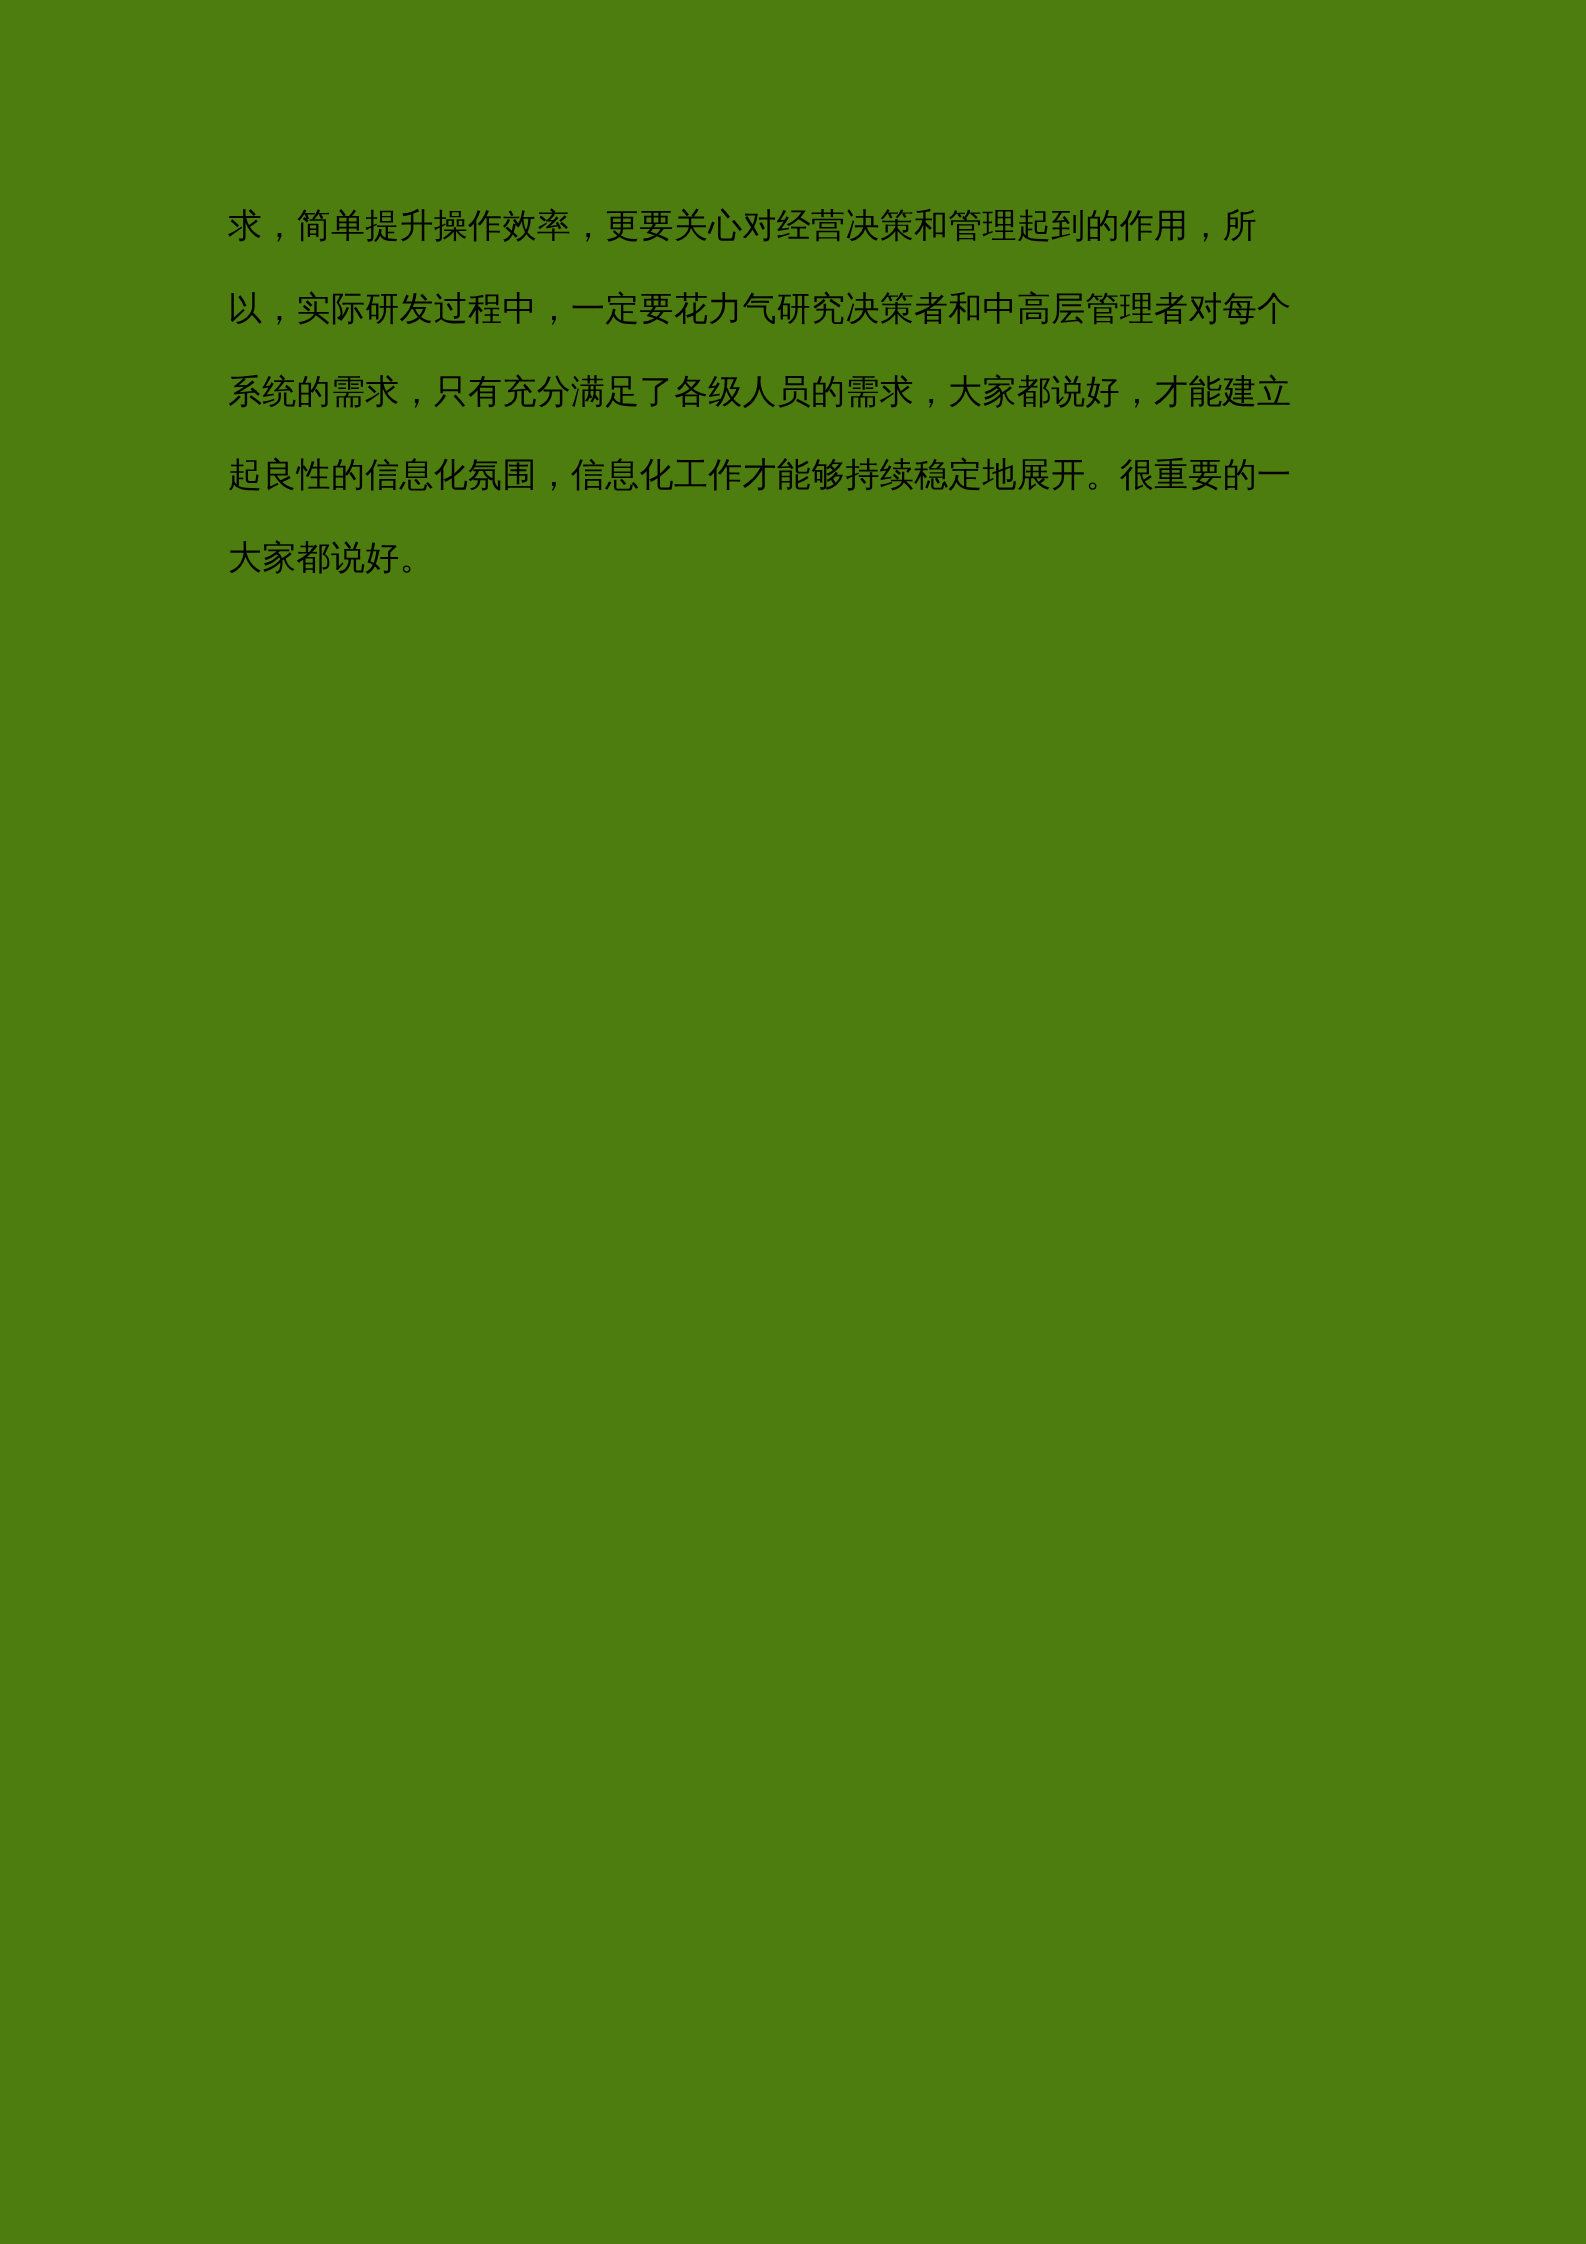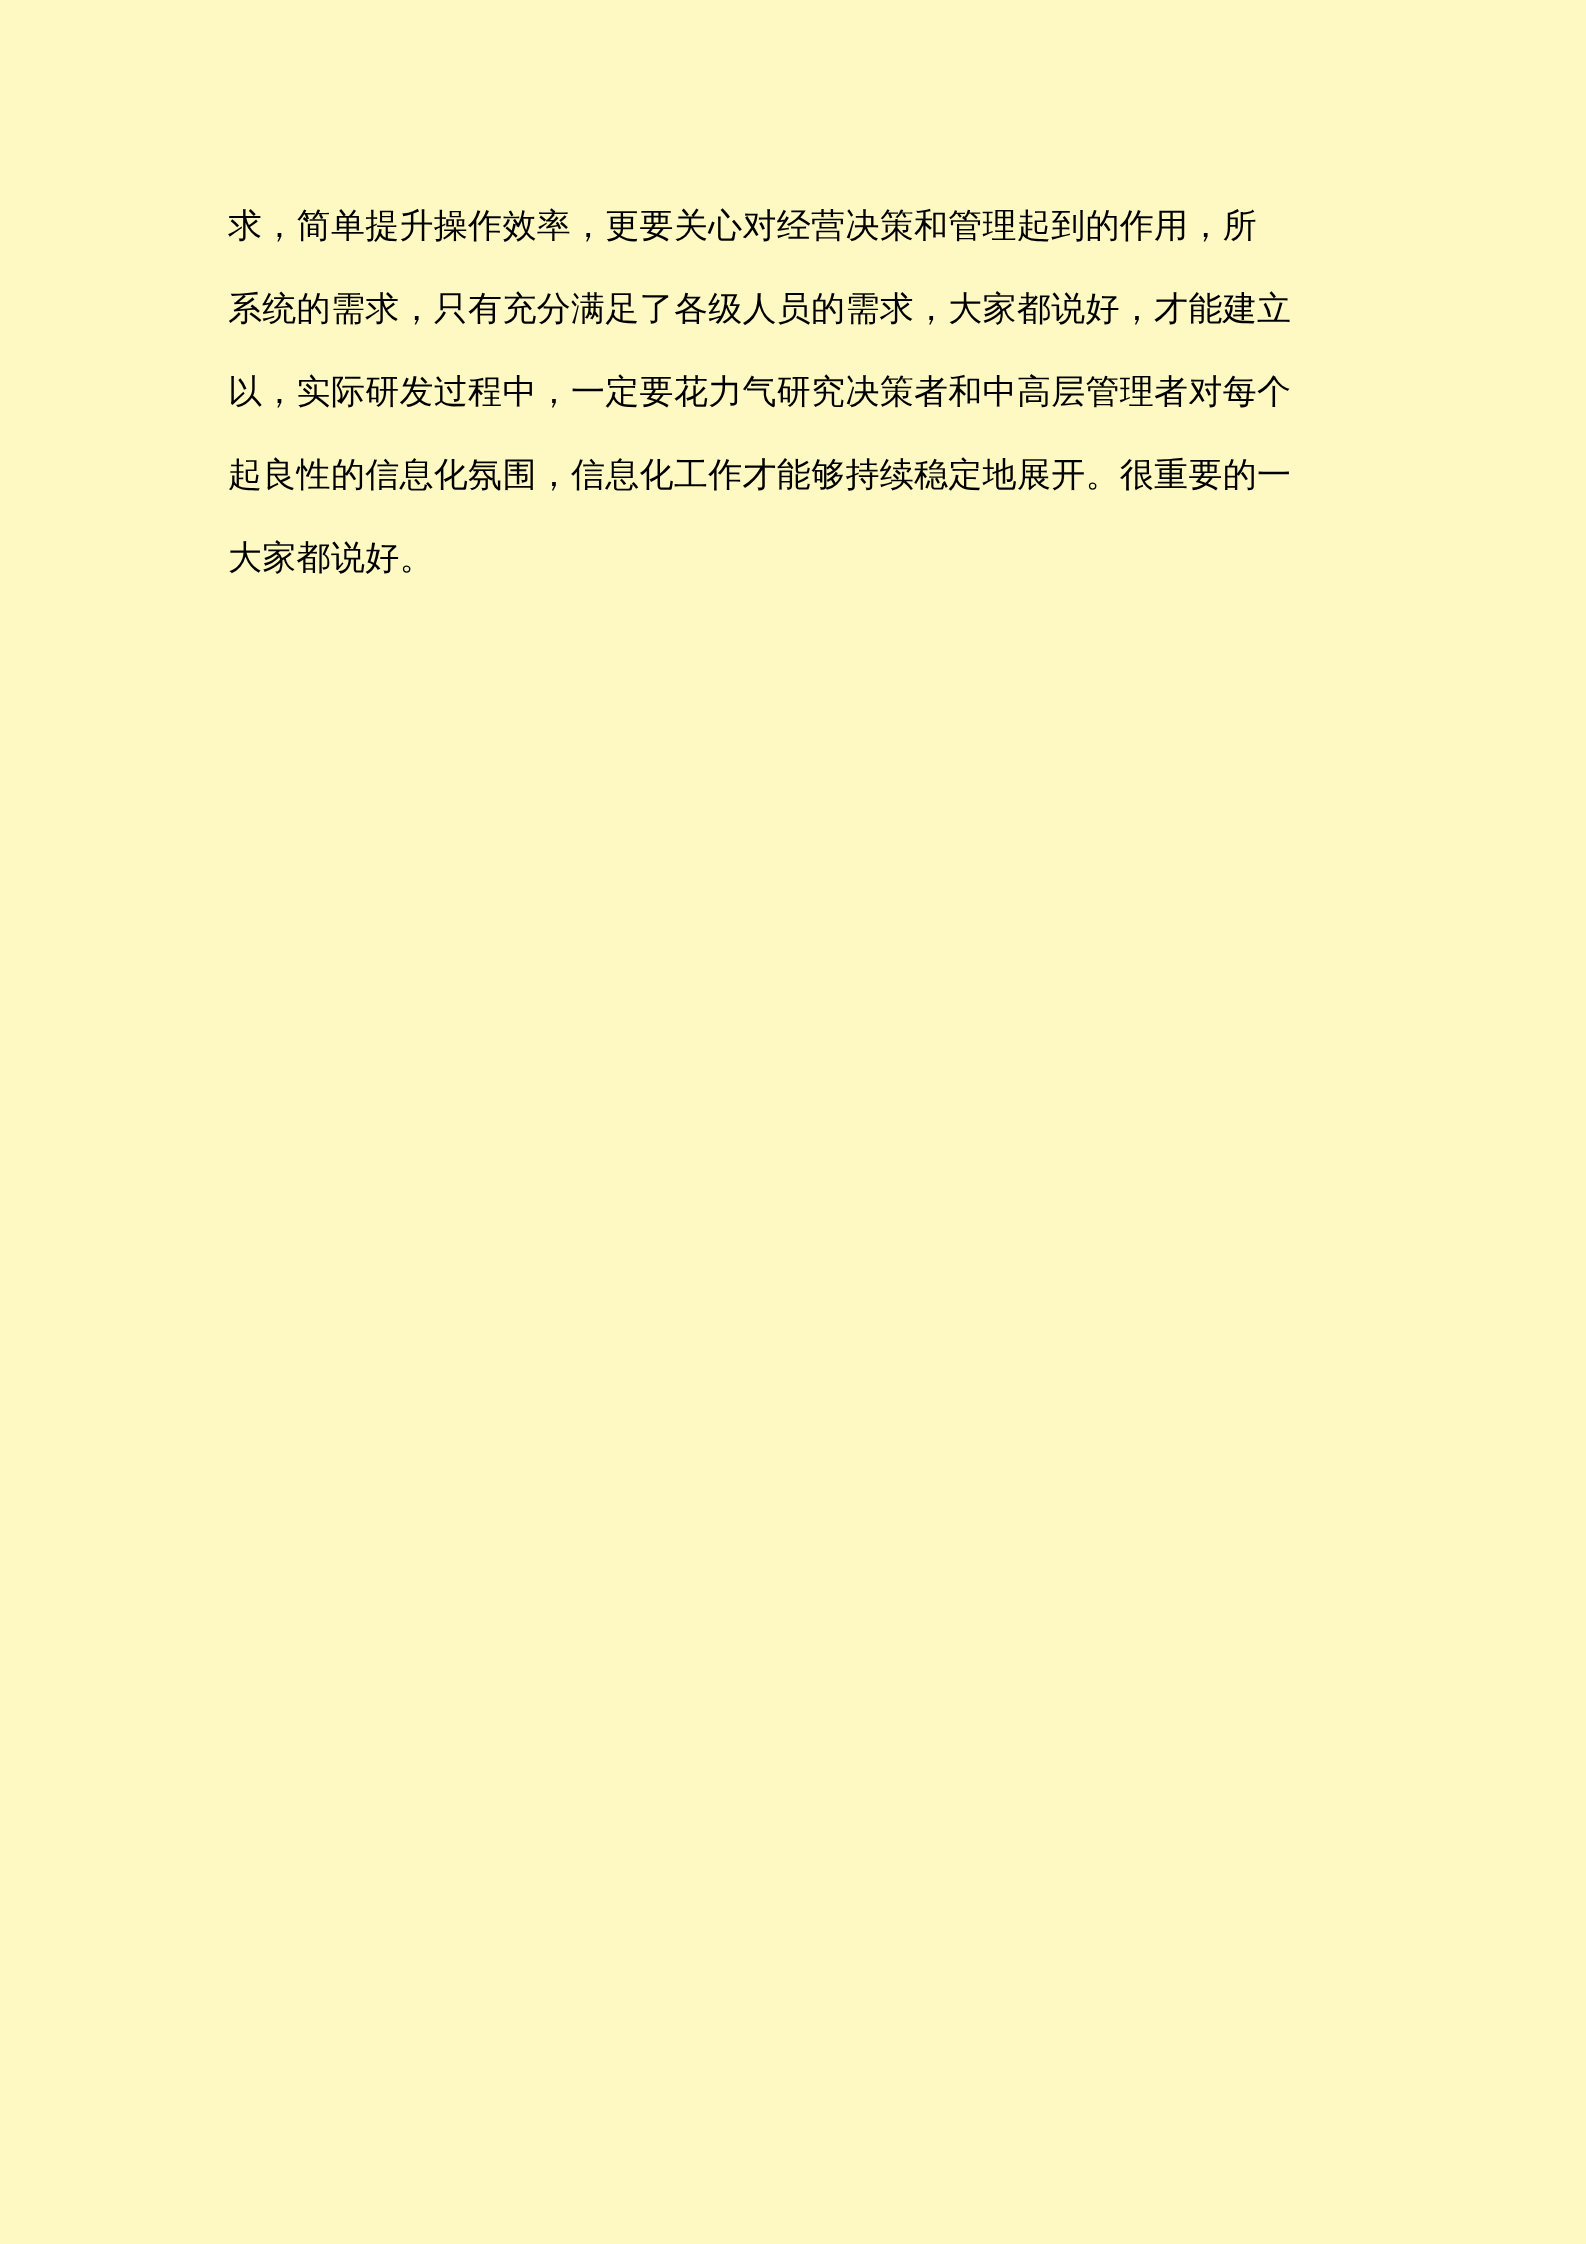--- a/index.html
+++ b/index.html
@@ -7,21 +7,21 @@
     padding: 0;
   }
   body {
     font-family: "Liberation Sans", sans-serif;
     background: #ffffff;
   }
   .page {
     position: relative;
     width: 1586px;
     height: 2244px;
-    background: #fef9c3;
+    background: #4d7c0f;
     overflow: hidden;
   }
   .text-block {
     position: absolute;
     left: 228px;
     top: 184px;
     width: 1180px;
     color: #000000;
     font-size: 34px;
     letter-spacing: 0.3px;
@@ -33,18 +33,18 @@
     white-space: nowrap;
     text-align: left;
   }
 </style>
 </head>
 <body>
 
 <div class="page">
   <div class="text-block">
     <div class="text-line">求，简单提升操作效率，更要关心对经营决策和管理起到的作用，所</div>
+    <div class="text-line">以，实际研发过程中，一定要花力气研究决策者和中高层管理者对每个</div>
     <div class="text-line">系统的需求，只有充分满足了各级人员的需求，大家都说好，才能建立</div>
-    <div class="text-line">以，实际研发过程中，一定要花力气研究决策者和中高层管理者对每个</div>
     <div class="text-line">起良性的信息化氛围，信息化工作才能够持续稳定地展开。很重要的一</div>
     <div class="text-line">大家都说好。</div>
   </div>
 </div>
 
 </body></html>

